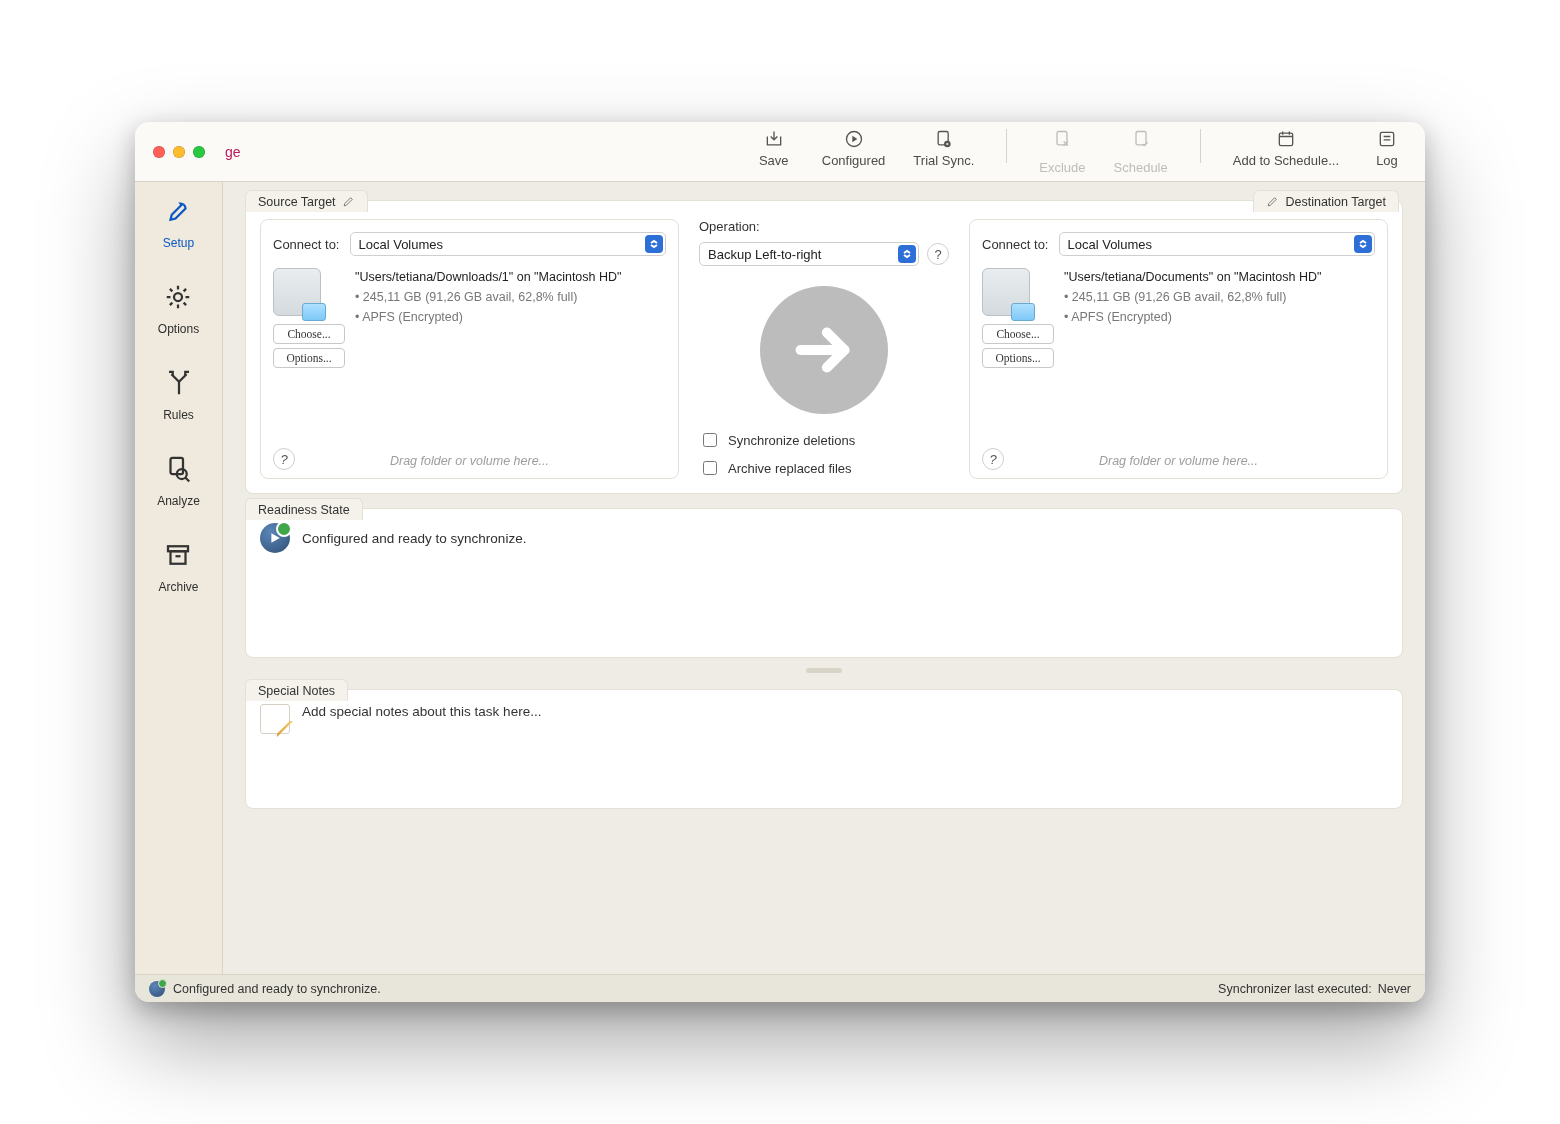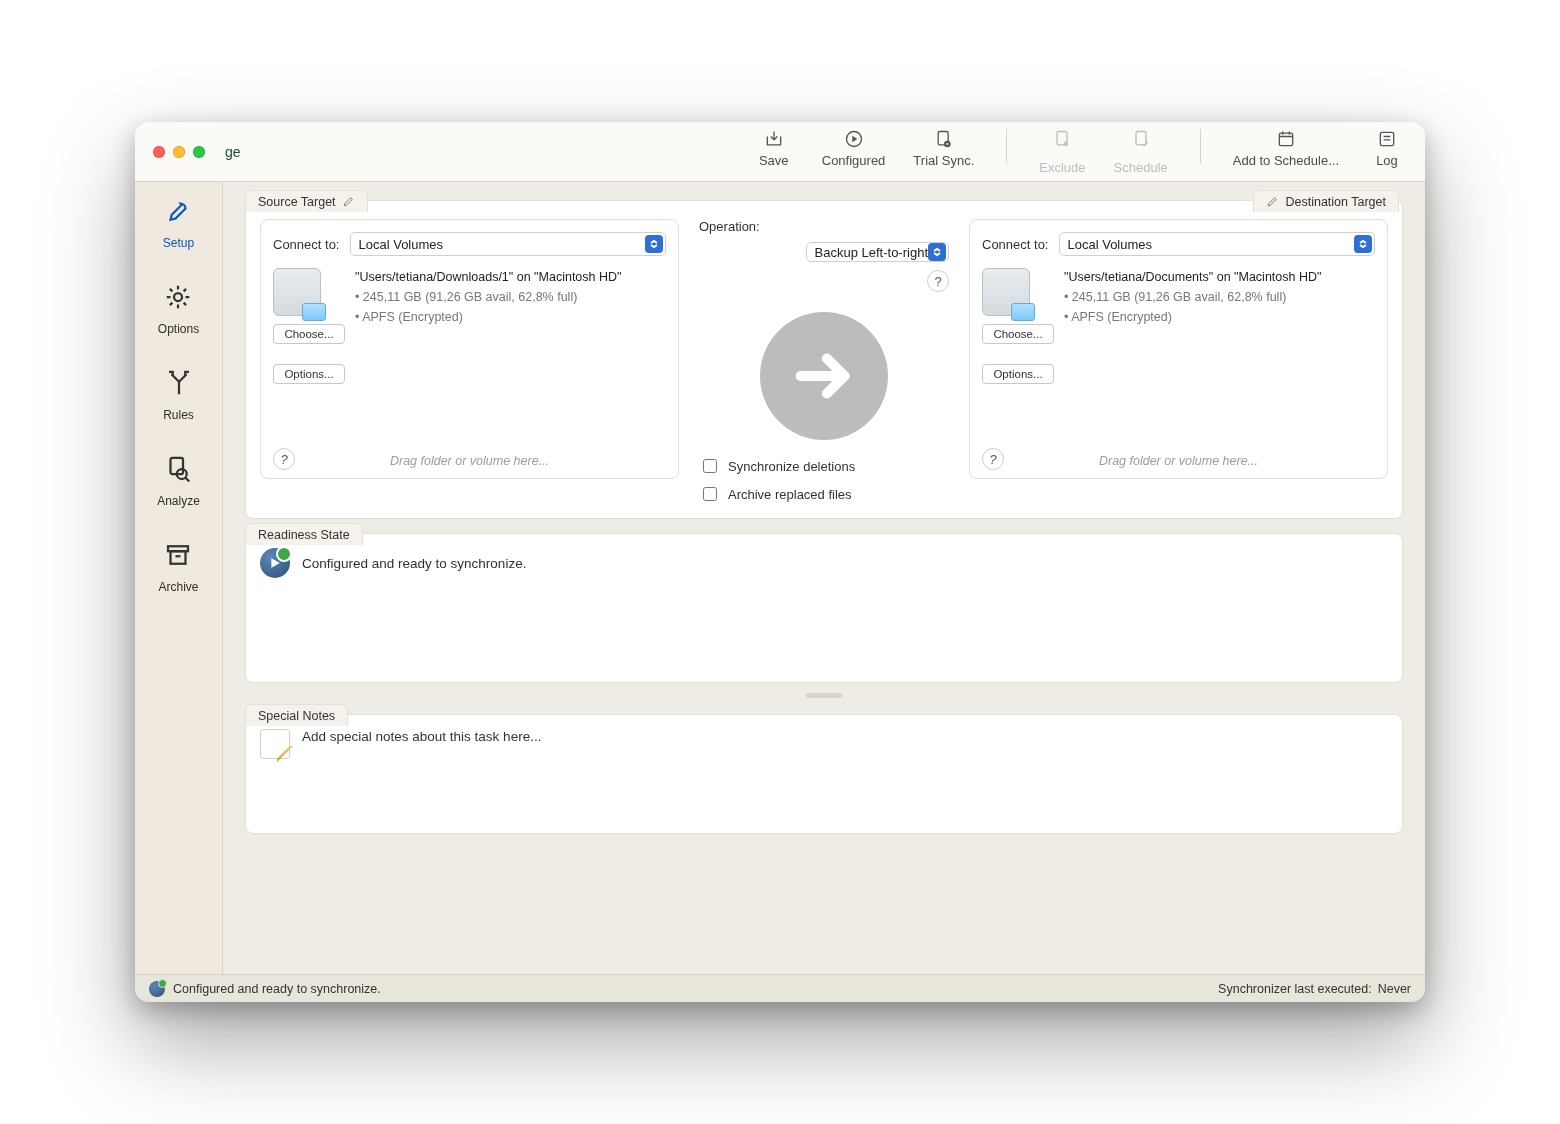--- a/index.html
+++ b/index.html
@@ -65,21 +65,21 @@
 
   .traffic { display: flex; gap: 8px; align-items: center; }
   .traffic span {
     width: 12px; height: 12px; border-radius: 50%;
     box-shadow: inset 0 0 0 .5px rgba(0,0,0,.25);
   }
   .dot-close { background:#ff5f57; }
   .dot-min { background:#febc2e; }
   .dot-max { background:#28c840; }
 
-  .win-title { font-size: 14px; color:#14532d; margin-left: 6px; }
+  .win-title { font-size: 14px; color:#be185d; margin-left: 6px; }
 
   .toolbar {
     margin-left: auto;
     display: flex;
     align-items: flex-start;
     gap: 28px;
     padding-right: 4px;
   }
   .toolbar .tb-item {
     display:flex; flex-direction: column; align-items:center;
@@ -183,42 +183,42 @@
   .disk-icon::after{
     content:""; position:absolute; right:-6px; bottom:-6px;
     width:22px; height:16px; border-radius:3px;
     background: linear-gradient(#aee1ff,#7ec8f7);
     border:1px solid #69a9d2;
   }
   .vol-text { font-size:12.5px; line-height:1.45; }
   .vol-text .path { color:#222; }
   .vol-text .meta { color:#777; margin-top:2px; }
 
-  .mini-buttons { display:flex; flex-direction:column; gap:20px; margin-top:8px; width:72px; }
+  .mini-buttons { display:flex; flex-direction:column; gap:4px; margin-top:8px; width:72px;font-family:Liberation Serif, serif; }
   .mini-btn {
     height:20px; font-size:11.5px; background:#fff; border:1px solid #c8c8c8;
     border-radius:4px; display:flex; align-items:center; justify-content:center;
     color:#333;
   }
 
   .drop-hint {
     margin-top:auto; text-align:center; color:#9d9d9d; font-style:italic;
     font-size:12.5px; position:relative;
   }
   .help-btn {
     position:absolute; left:0; bottom:-2px;
     width:22px; height:22px; border-radius:50%;
     background:#fff; border:1px solid #cfcfcf;
     display:flex; align-items:center; justify-content:center;
     font-size:13px; color:#555;
   }
 
   .op-col { display:flex; flex-direction:column; align-items:stretch; gap:8px; }
   .op-col .label { font-size:13px; color:#333; }
-  .op-row-top { display:flex; align-items:flex-end; gap:8px;flex-direction:column; }
+  .op-row-top { display:flex; align-items:center; gap:8px; }
   .op-help {
     width:22px; height:22px; border-radius:50%;
     background:#fff; border:1px solid #cfcfcf;
     display:flex; align-items:center; justify-content:center;
     font-size:13px; color:#555; flex:none;
   }
   .direction-circle {
     align-self:center; margin:12px 0 8px 0;
     width:128px; height:128px; border-radius:50%;
     background:#bcbcbc; display:flex; align-items:center; justify-content:center;

